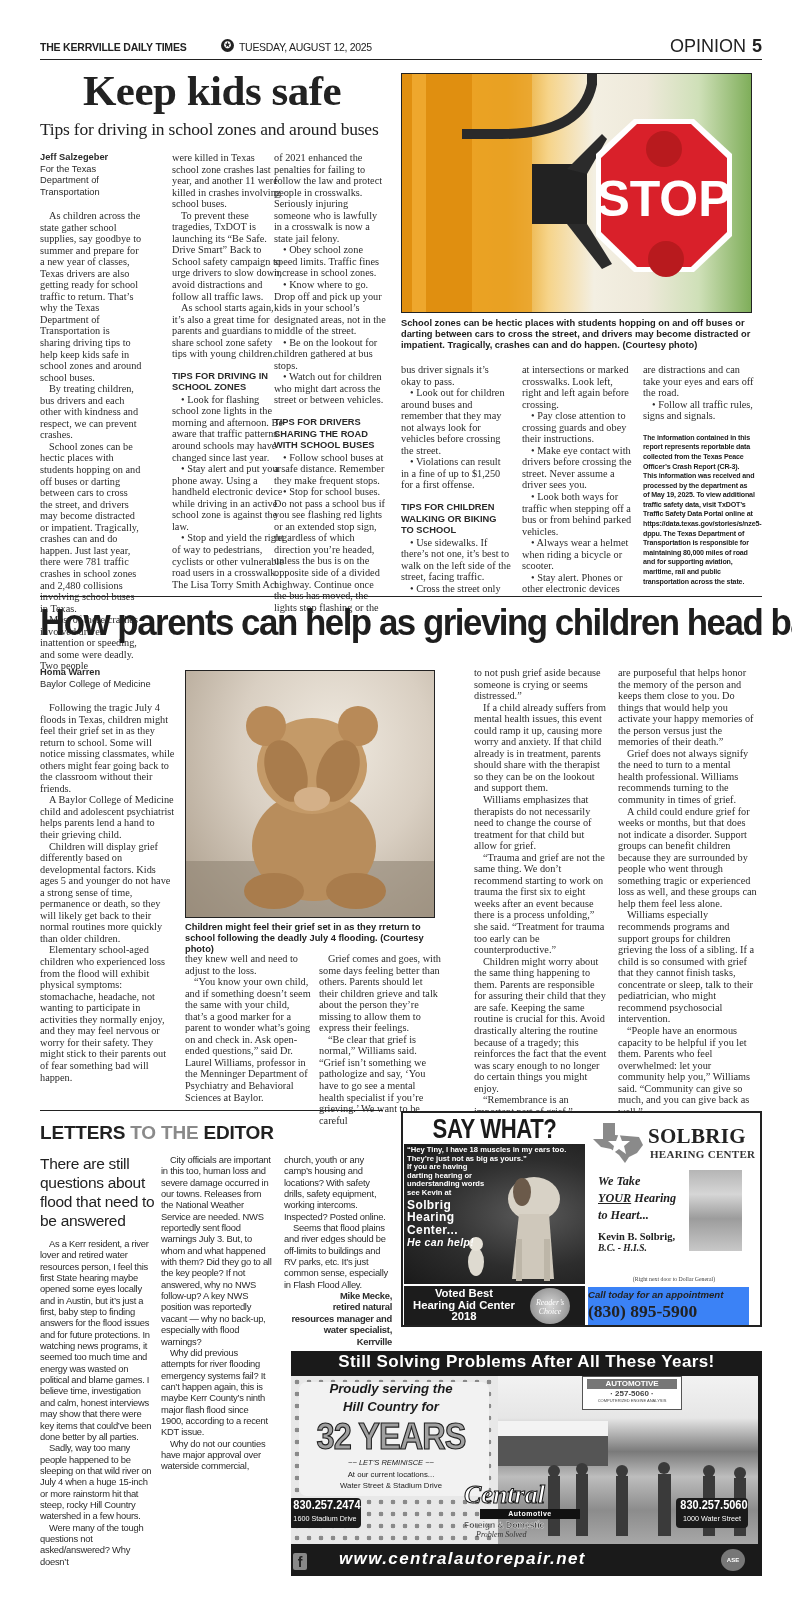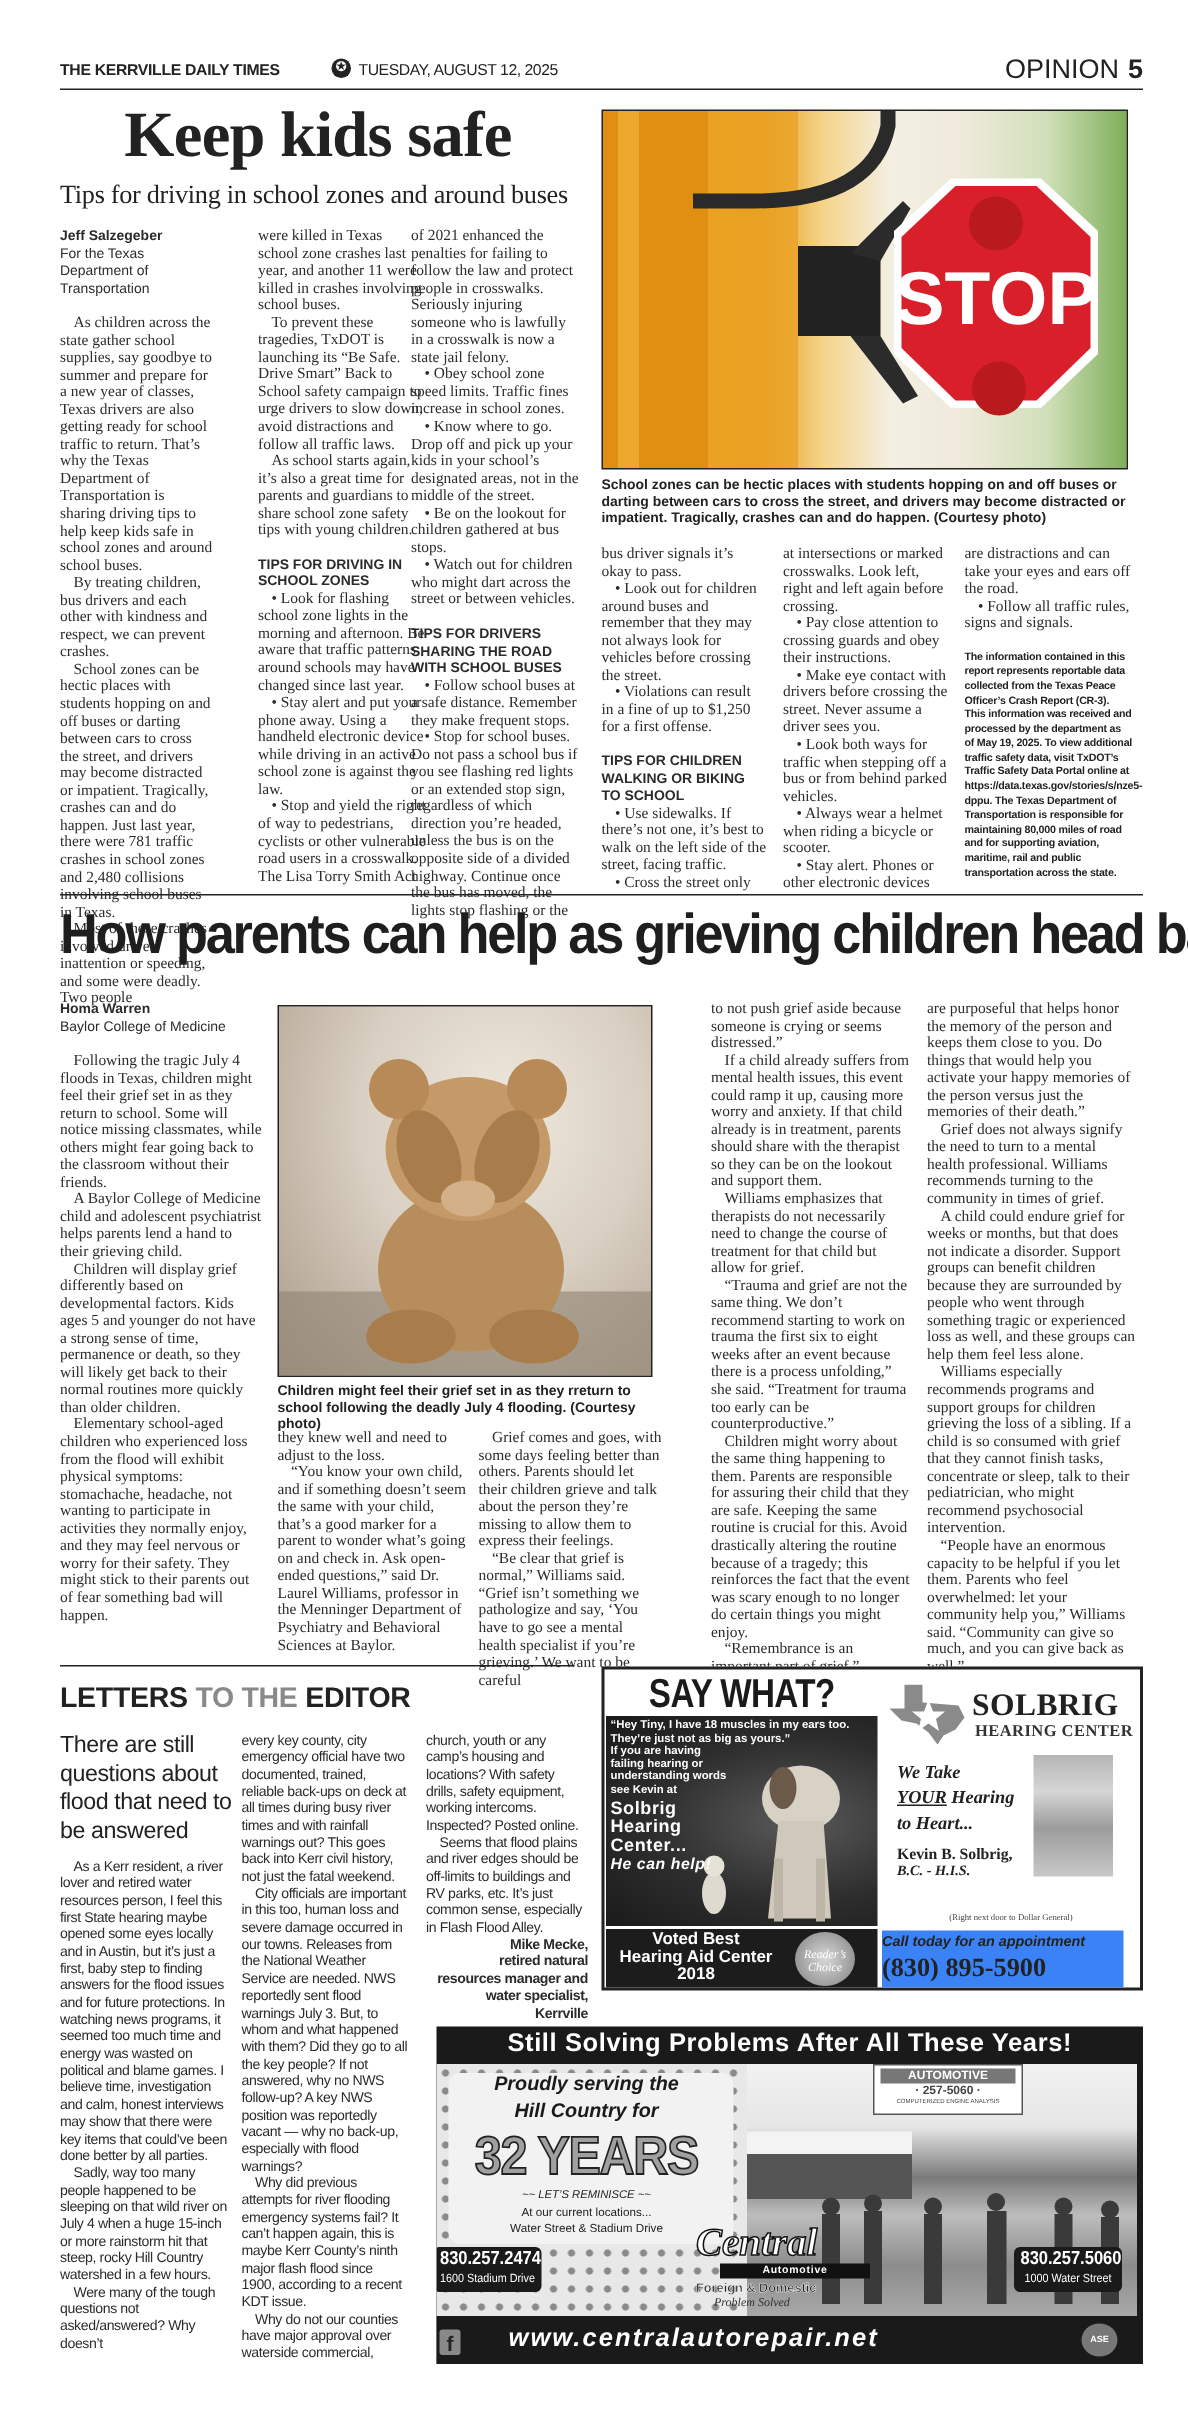--- a/index.html
+++ b/index.html
@@ -249,21 +249,20 @@
 </div>
 <div class="abs letter-head">There are still questions about flood that need to be answered</div>
 
 <div class="lcol" style="left:40px; top:1238px; width:112px;">
   <p>As a Kerr resident, a river lover and retired water resources person, I feel this first State hearing maybe opened some eyes locally and in Austin, but it’s just a first, baby step to finding answers for the flood issues and for future protections. In watching news programs, it seemed too much time and energy was wasted on political and blame games. I believe time, investigation and calm, honest interviews may show that there were key items that could’ve been done better by all parties.</p>
   <p>Sadly, way too many people happened to be sleeping on that wild river on July 4 when a huge 15-inch or more rainstorm hit that steep, rocky Hill Country watershed in a few hours.</p>
   <p>Were many of the tough questions not asked/answered? Why doesn’t</p>
 </div>
 
 <div class="lcol" style="left:161px; top:1154px; width:112px;">
-  <p class="noind">every key county, city emergency official have two documented, trained, reliable back-ups on deck at all times during busy river times and with rainfall warnings out? This goes back into Kerr civil history, not just the fatal weekend.</p>
   <p>City officials are important in this too, human loss and severe damage occurred in our towns. Releases from the National Weather Service are needed. NWS reportedly sent flood warnings July 3. But, to whom and what happened with them? Did they go to all the key people? If not answered, why no NWS follow-up? A key NWS position was reportedly vacant — why no back-up, especially with flood warnings?</p>
   <p>Why did previous attempts for river flooding emergency systems fail? It can’t happen again, this is maybe Kerr County’s ninth major flash flood since 1900, according to a recent KDT issue.</p>
   <p>Why do not our counties have major approval over waterside commercial,</p>
 </div>
 
 <div class="lcol" style="left:284px; top:1154px; width:108px;">
   <p class="noind">church, youth or any camp’s housing and locations? With safety drills, safety equipment, working intercoms. Inspected? Posted online.</p>
   <p>Seems that flood plains and river edges should be off-limits to buildings and RV parks, etc. It’s just common sense, especially in Flash Flood Alley.</p>
   <div class="signature">
     <div>Mike Mecke,</div>
@@ -284,21 +283,21 @@
         <rect x="112" y="95" width="6" height="42" fill="#bdb6a8"></rect>
         <rect x="140" y="95" width="6" height="42" fill="#bdb6a8"></rect>
         <ellipse cx="118" cy="48" rx="9" ry="14" fill="#6b5a4a"></ellipse>
         <ellipse cx="72" cy="118" rx="8" ry="14" fill="#dedad0"></ellipse>
         <circle cx="72" cy="100" r="7" fill="#e6e2d8"></circle>
       </svg>
       <div class="dogtext">
         <div>“Hey Tiny, I have 18 muscles in my ears too.</div>
         <div>They’re just not as big as yours.”</div>
         <div>If you are having</div>
-        <div>failing hearing or</div>
+        <div>darting hearing or</div>
         <div>understanding words</div>
         <div>see Kevin at</div>
         <div class="dogbig">
           <div>Solbrig</div>
           <div>Hearing</div>
           <div>Center...</div>
           <i>He can help!</i>
         </div>
       </div>
     </div>

